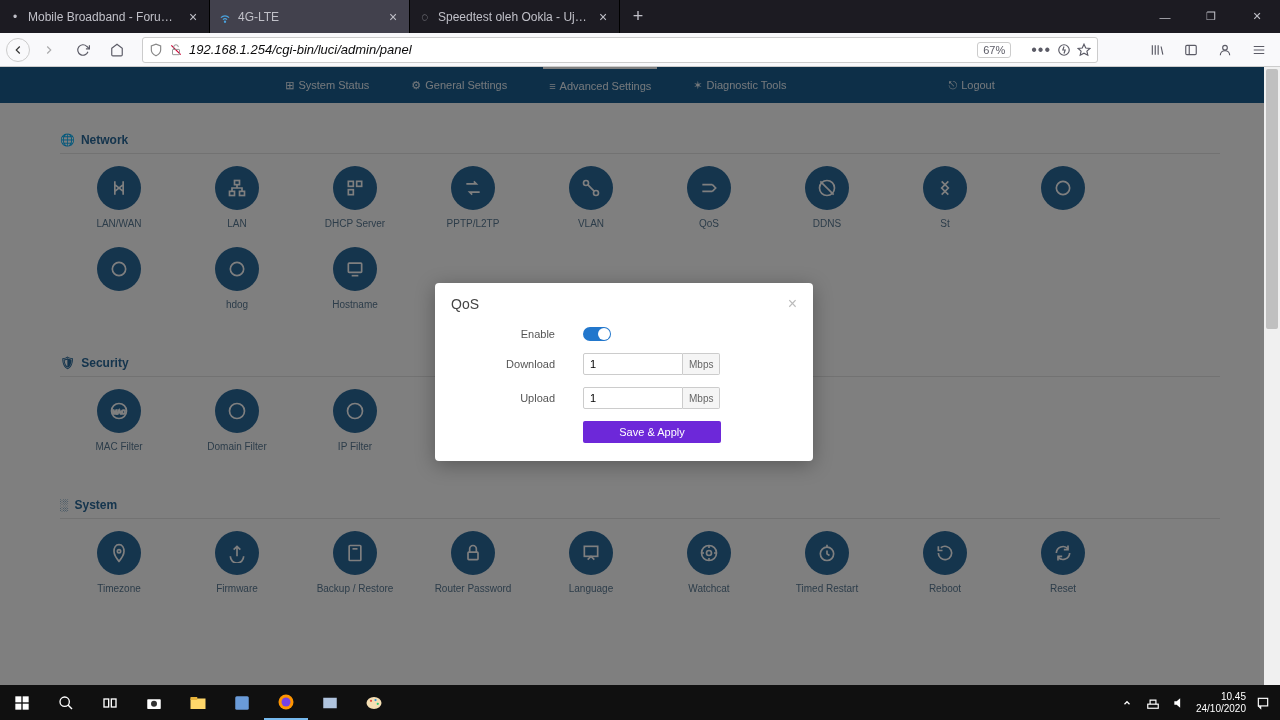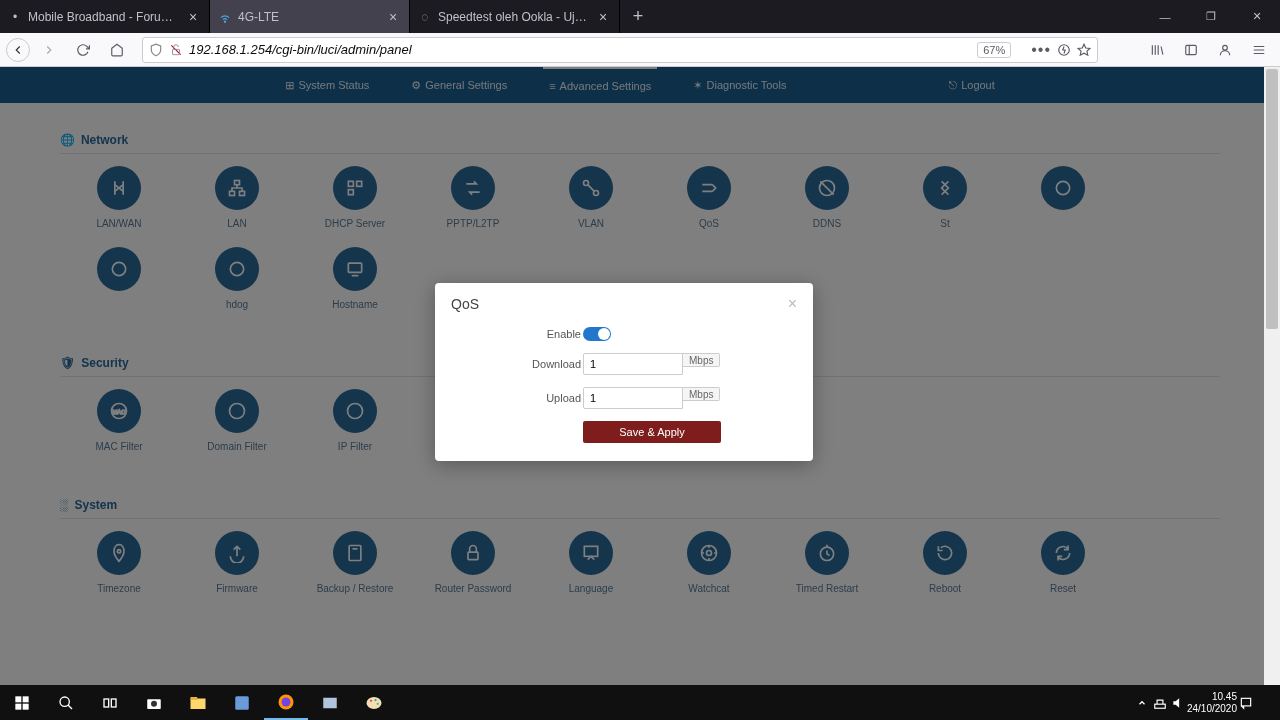--- a/index.html
+++ b/index.html
@@ -44,32 +44,32 @@
 .scrollbar { position: absolute; right: 0; top: 0; bottom: 0; width: 16px; background: #f0f0f0; }
 .scroll-thumb { position: absolute; right: 2px; top: 2px; width: 12px; height: 260px; background: #c0c0c0; border-radius: 2px; }
 
 
 .modal { position: absolute; left: 435px; top: 216px; width: 378px; background: #fff; border-radius: 4px; box-shadow: 0 4px 20px rgba(0,0,0,0.3); }
 .modal-head { padding: 12px 16px 10px; display: flex; justify-content: space-between; align-items: center; }
 .modal-title { font-size: 14px; color: #444; }
 .modal-close { color: #bbb; font-size: 16px; }
 .modal-body { padding: 4px 40px 18px; }
 .form-row { display: flex; align-items: center; margin-bottom: 12px; }
-.form-label { width: 108px; text-align: right; font-size: 11px; color: #555; padding-right: 2px; }
+.form-label { width: 108px; text-align: right; font-size: 11px; color: #555; padding-right: 28px; }
 .toggle { width: 28px; height: 14px; background: #2277cc; border-radius: 8px; position: relative; }
 .toggle::after { content: ''; position: absolute; right: 1px; top: 1px; width: 12px; height: 12px; background: #fff; border-radius: 50%; }
 .input-group { display: flex; }
 .text-input { width: 100px; height: 22px; border: 1px solid #ccc; border-radius: 2px 0 0 2px; font-size: 11px; padding: 0 6px; }
-.input-addon { height: 14px; border: 1px solid #ccc; border-left: none; border-radius: 0 2px 2px 0; background: #f5f5f5; font-size: 10px; color: #666; padding: 0 6px; display: flex; align-items: center; }
-.save-btn { display: block; width: 138px; height: 22px; background: #7f1d1d; color: #fff; border: none; border-radius: 2px; font-size: 11px; margin-left: 108px; cursor: pointer; }
+.input-addon { height: 22px; border: 1px solid #ccc; border-left: none; border-radius: 0 2px 2px 0; background: #f5f5f5; font-size: 10px; color: #666; padding: 0 6px; display: flex; align-items: center; }
+.save-btn { display: block; width: 138px; height: 22px; background: #6d28d9; color: #fff; border: none; border-radius: 2px; font-size: 11px; margin-left: 108px; cursor: pointer; }
 
 
 .taskbar { position: absolute; bottom: 0; left: 0; right: 0; height: 35px; background: #101010; display: flex; align-items: center; }
 .tb-item { width: 44px; height: 35px; display: flex; align-items: center; justify-content: center; color: #fff; }
-.tb-tray { margin-left: auto; display: flex; align-items: center; padding-right: 25px; gap: 0; }
+.tb-tray { margin-left: auto; display: flex; align-items: center; padding-right: 8px; gap: 8px; }
 .tb-clock { color: #fff; font-size: 10px; text-align: right; line-height: 1.2; }
 .tb-icon { width: 18px; height: 18px; display:flex; align-items:center; justify-content:center; color:#fff; }
 
 svg { display: block; }
 </style>
 </head>
 <body>
 
 <div class="browser-tabs">
   <div class="tab" style="width:210px">

